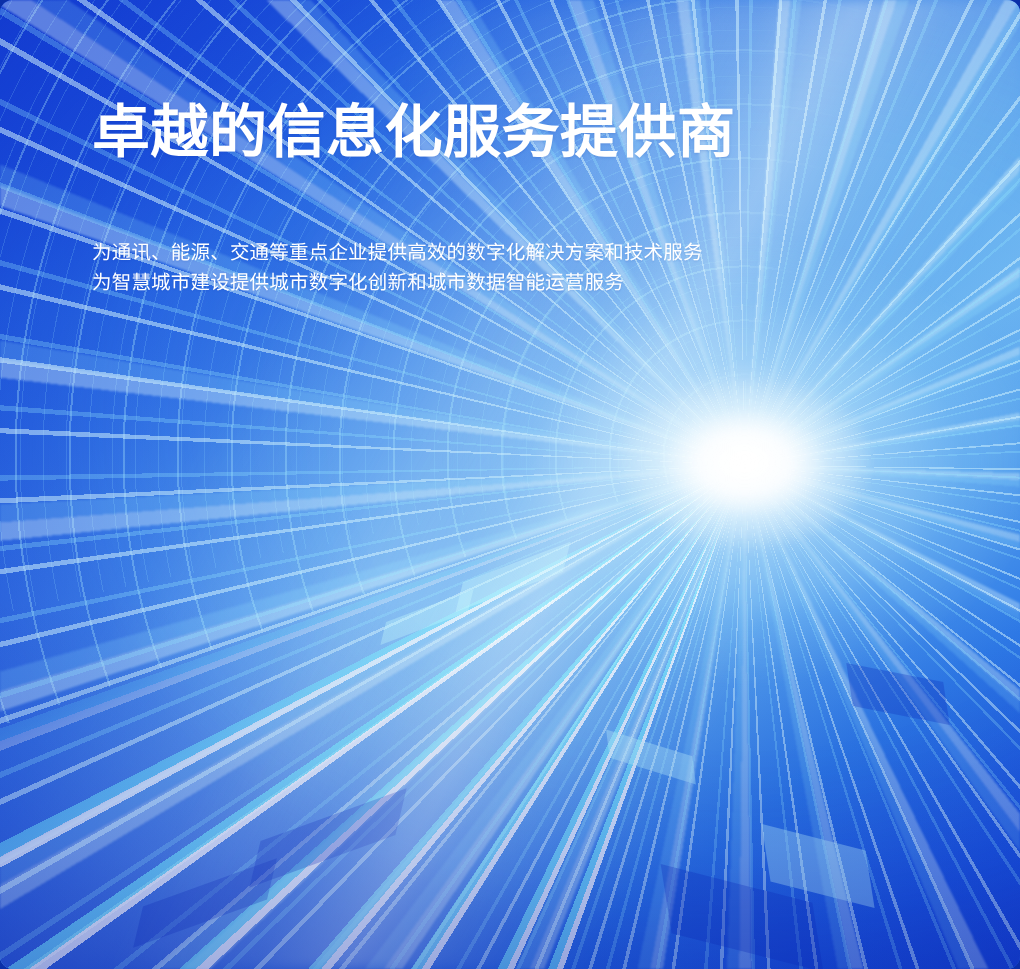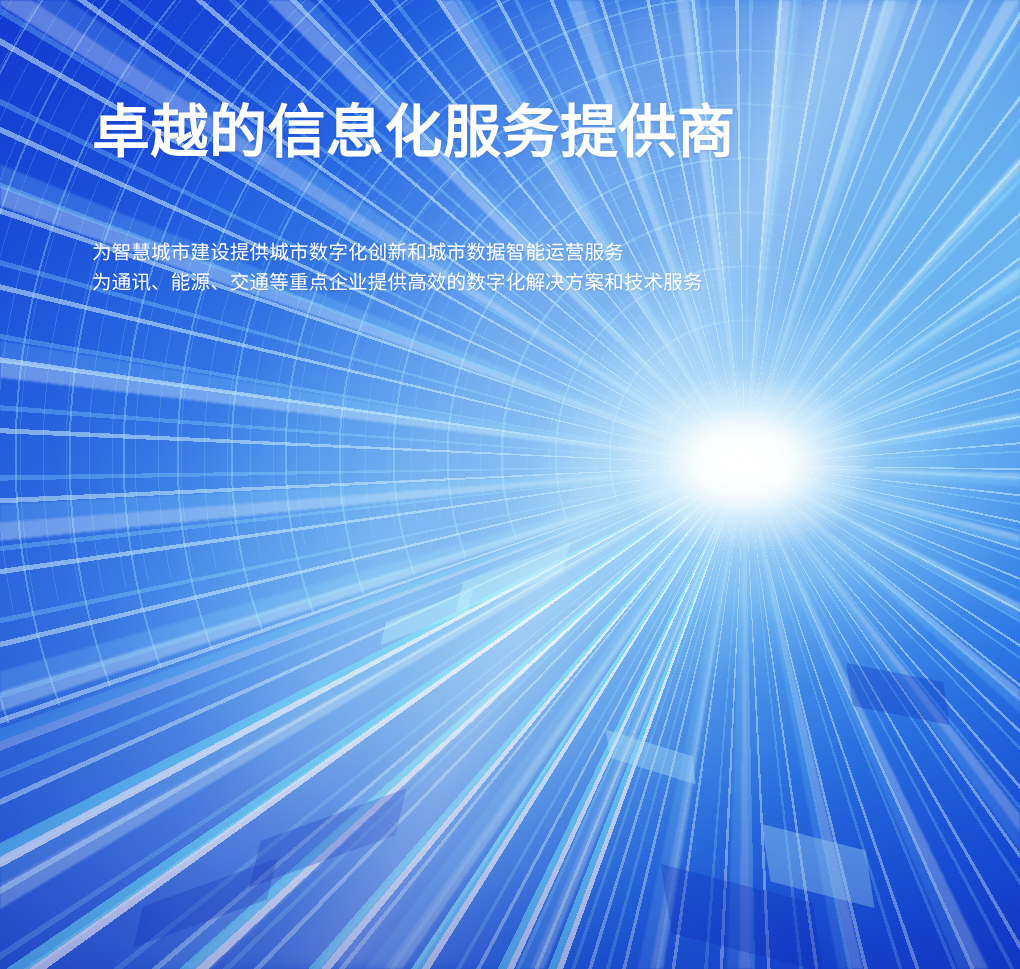--- a/index.html
+++ b/index.html
@@ -12,20 +12,21 @@
     font-family: "Liberation Sans", "DejaVu Sans", sans-serif;
   }
 
   .banner {
     position: relative;
     width: 1020px;
     height: 969px;
     overflow: hidden;
     background: #2a6de0;
     isolation: isolate;
+    border-radius: 13px;
   }
 
   
   .layer {
     position: absolute;
     inset: 0;
     pointer-events: none;
   }
 
   .sky-base {
@@ -292,18 +293,18 @@
 
   <div class="layer glow-band"></div>
   <div class="layer burst"></div>
   <div class="layer burst-core"></div>
   <div class="layer vignette"></div>
 
   <div class="content">
     <h1 class="headline">卓越的信息化服务提供商</h1>
 
     <div class="subtitle">
+      <span class="line">为通讯、能源、交通等重点企业提供高效的数字化解决方案和技术服务</span>
       <span class="line">为智慧城市建设提供城市数字化创新和城市数据智能运营服务</span>
-      <span class="line">为通讯、能源、交通等重点企业提供高效的数字化解决方案和技术服务</span>
     </div>
   </div>
 
 </div>
 
 </body></html>

